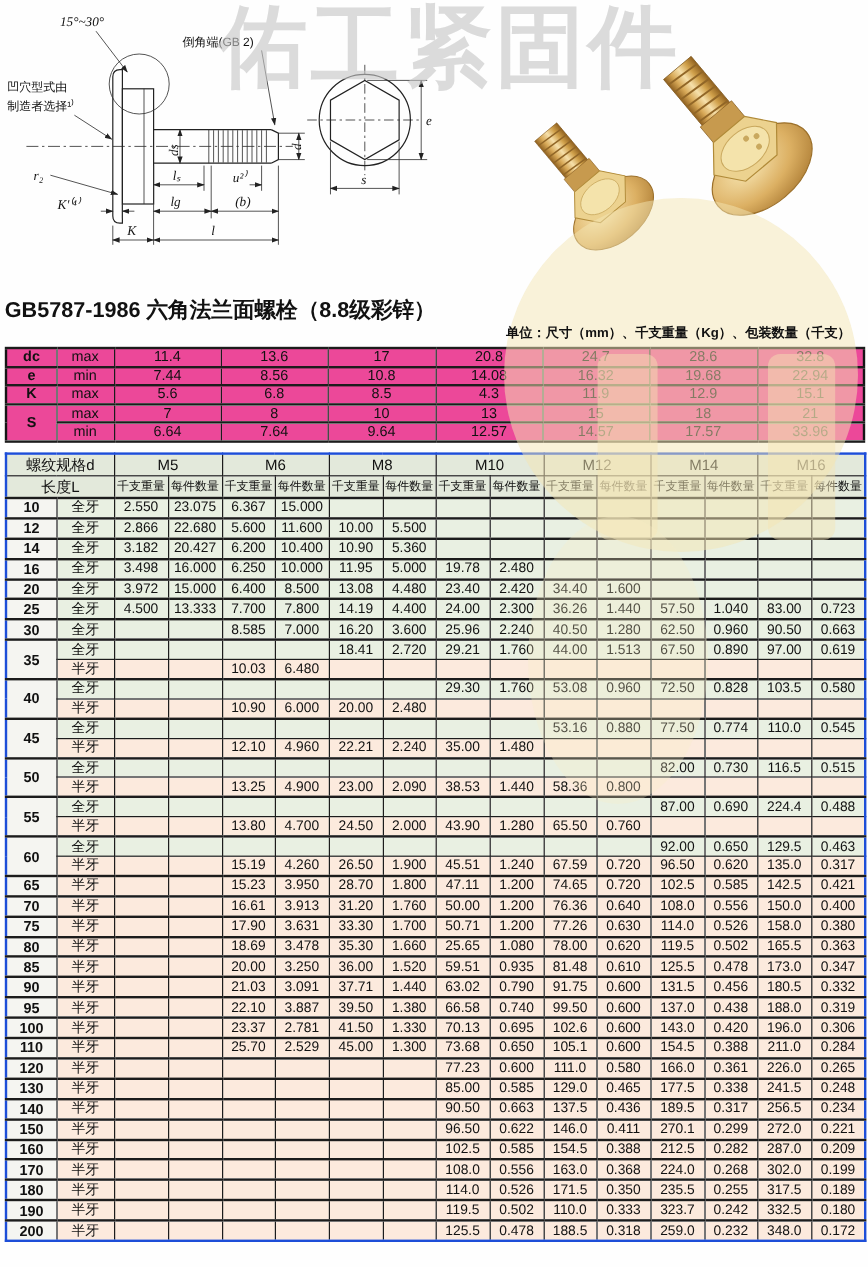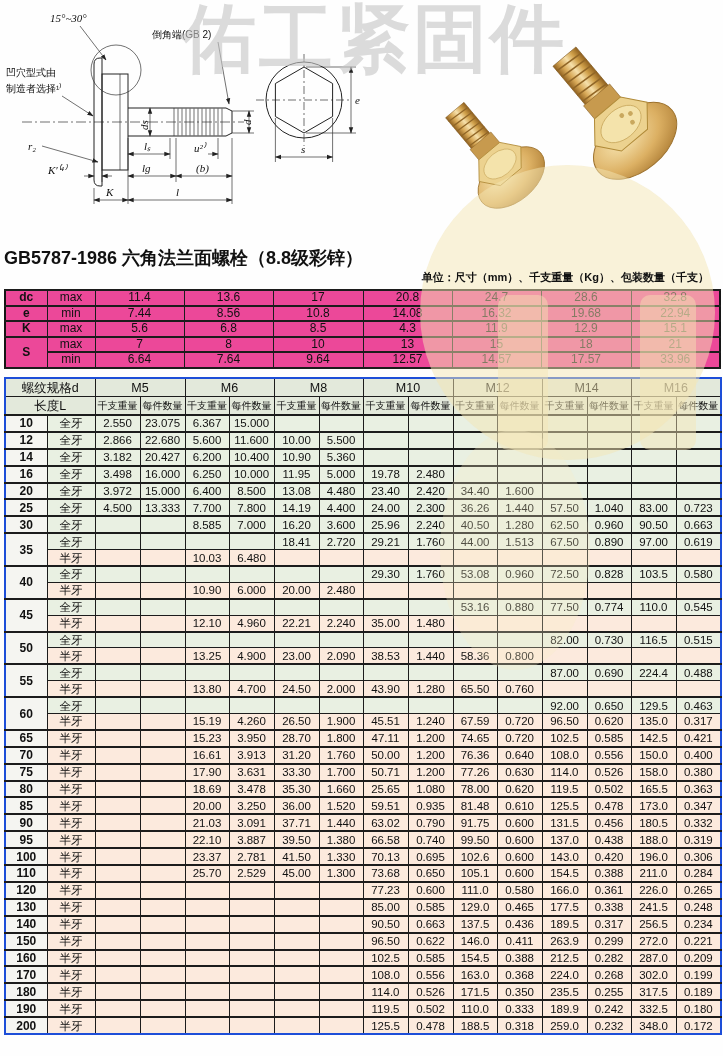--- a/index.html
+++ b/index.html
@@ -883,21 +883,21 @@
         <td class="tint"></td>
         <td class="tint"></td>
         <td class="tint"></td>
         <td class="tint"></td>
         <td class="tint"></td>
         <td class="tint"></td>
         <td class="tint">96.50</td>
         <td class="tint">0.622</td>
         <td class="tint">146.0</td>
         <td class="tint">0.411</td>
-        <td class="tint">263.9</td>
+        <td class="tint">270.1</td>
         <td class="tint">0.299</td>
         <td class="tint">272.0</td>
         <td class="tint">0.221</td>
       </tr>
       <tr class="half gstart">
         <td class="len">160</td>
         <td class="tint">半牙</td>
         <td class="tint"></td>
         <td class="tint"></td>
         <td class="tint"></td>
@@ -955,21 +955,21 @@
         <td class="tint"></td>
         <td class="tint"></td>
         <td class="tint"></td>
         <td class="tint"></td>
         <td class="tint"></td>
         <td class="tint"></td>
         <td class="tint">119.5</td>
         <td class="tint">0.502</td>
         <td class="tint">110.0</td>
         <td class="tint">0.333</td>
-        <td class="tint">189.9</td>
+        <td class="tint">323.7</td>
         <td class="tint">0.242</td>
         <td class="tint">332.5</td>
         <td class="tint">0.180</td>
       </tr>
       <tr class="half gstart">
         <td class="len">200</td>
         <td class="tint">半牙</td>
         <td class="tint"></td>
         <td class="tint"></td>
         <td class="tint"></td>

